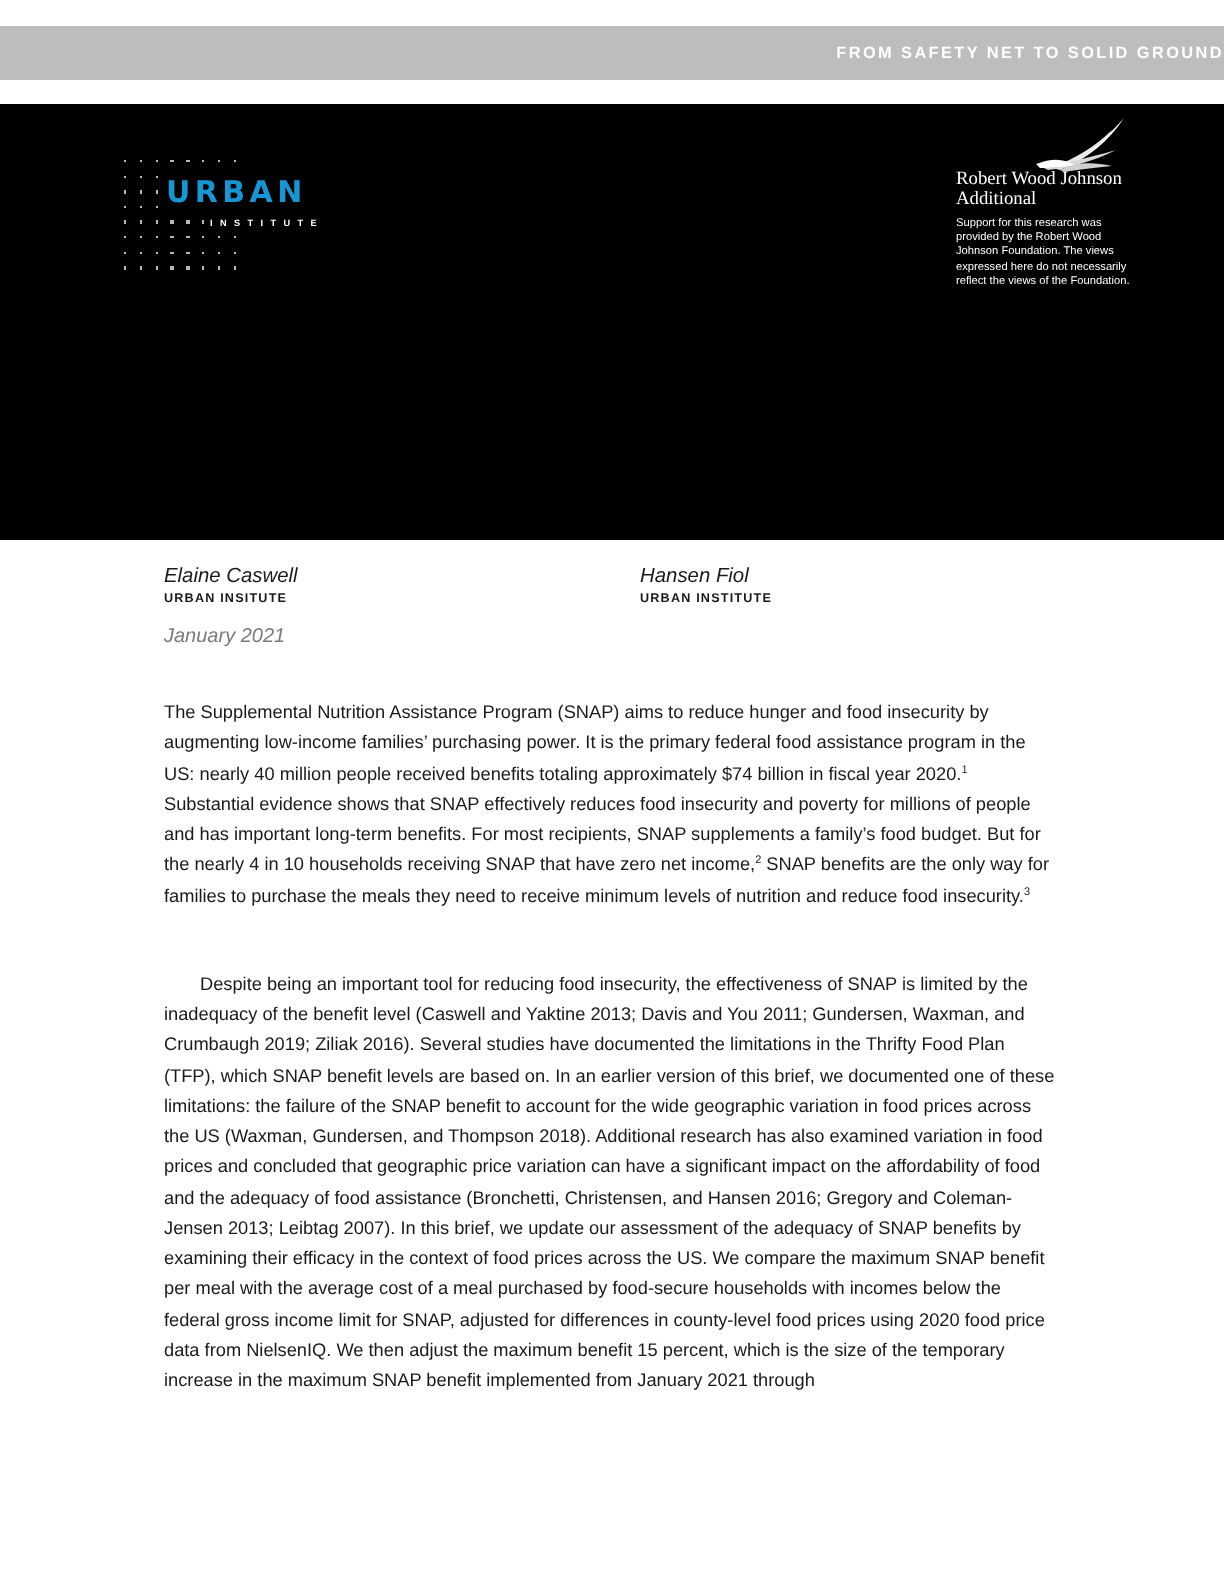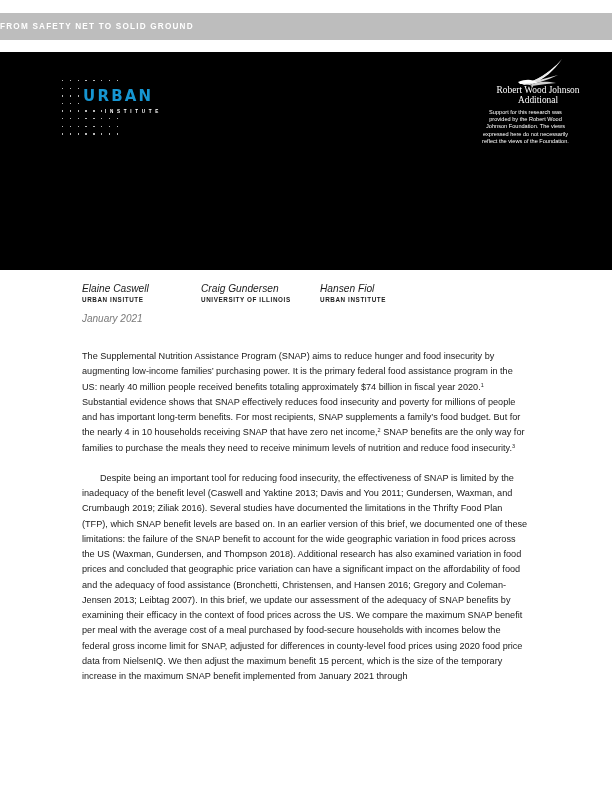--- a/index.html
+++ b/index.html
@@ -2,25 +2,25 @@
 <html><head>
 <meta charset="utf-8">
 <style>
   html, body { margin: 0; padding: 0; }
   body {
     width: 612px; height: 792px; background: #ffffff; position: relative; overflow: hidden;
     font-family: "Liberation Sans", "DejaVu Sans", sans-serif; color: #1a1a1a;
   }
   .series-bar {
     position: absolute; left: 0; top: 13px; width: 612px; height: 27px;
-    background: #bdbdbd; color: #ffffff; text-align: left;
+    background: #bdbdbd; color: #ffffff; text-align: right;
     font-size: 8.2px; font-weight: bold; letter-spacing: 1.2px; line-height: 27px;
   }
   .hero {
-    position: absolute; left: 0; top: 52px; width: 612px; height: 218px; background: #000000; text-align: center;
+    position: absolute; left: 0; top: 52px; width: 612px; height: 218px; background: #000000;
   }
   .urban-logo { position: absolute; left: 62px; top: 28px; width: 100px; height: 60px; }
   .dot-grid { position: absolute; left: 0; top: 0; }
   .dot { position: absolute; width: 1.4px; height: 1.4px; background: #b8b8b8; }
   .urban-word {
     position: absolute; left: 21px; top: 8px; color: #1696d2; font-weight: bold;
     font-size: 15px; letter-spacing: 2.2px; font-family: "DejaVu Sans", sans-serif; background: #000;
     padding-right: 2px; line-height: 16px;
   }
   .institute-word {
@@ -40,21 +40,21 @@
     position: absolute; left: 82px; top: 131px; width: 520px; color: #ffffff;
     font-size: 28.5px; line-height: 36px; font-weight: normal; margin: 0; letter-spacing: -0.2px;
   }
   .authors { position: absolute; top: 283px; left: 82px; width: 460px; height: 30px; }
   .author { position: absolute; top: 0; }
   .author-name { font-style: italic; font-size: 10.2px; color: #1a1a1a; line-height: 12px; white-space: nowrap; }
   .author-org { font-weight: bold; font-size: 6.3px; letter-spacing: 0.6px; color: #1a1a1a; line-height: 10px; white-space: nowrap; }
   .date { position: absolute; top: 313px; left: 82px; font-style: italic; font-size: 10px; color: #7a7a7a; }
   .body-text { position: absolute; left: 82px; top: 349px; width: 448px; }
   .para { margin: 0; font-size: 9.15px; line-height: 15.25px; color: #1a1a1a; }
-  .para + .para { margin-top: 15px; text-indent: 18px; }
+  .para + .para { margin-top: 29px; text-indent: 18px; }
   sup { font-size: 5.5px; line-height: 0; vertical-align: 3.5px; }
 </style>
 </head>
 <body>
 
 <div class="series-bar">
   <span>FROM SAFETY NET TO SOLID GROUND</span>
 </div>
 
 <div class="hero">
@@ -141,24 +141,20 @@
     <div class="rwjf-note">Support for this research was provided by the Robert Wood Johnson Foundation. The views expressed here do not necessarily reflect the views of the Foundation.</div>
   </div>
 
 </div>
 
 <div class="authors">
   <div class="author" style="left:0">
     <div class="author-name">Elaine Caswell</div>
     <div class="author-org">URBAN INSITUTE</div>
   </div>
-  <div class="author" style="left:119px">
-    <div class="author-name">Craig Gundersen</div>
-    <div class="author-org">UNIVERSITY OF ILLINOIS</div>
-  </div>
   <div class="author" style="left:238px">
     <div class="author-name">Hansen Fiol</div>
     <div class="author-org">URBAN INSTITUTE</div>
   </div>
 </div>
 
 <div class="date">January 2021</div>
 
 <div class="body-text">
   <p class="para"><span>The Supplemental Nutrition Assistance Program (SNAP) aims to reduce hunger and food insecurity by augmenting low-income families’ purchasing power. It is the primary federal food assistance program in the US: nearly 40 million people received benefits totaling approximately $74 billion in fiscal year 2020.</span><sup>1</sup><span> Substantial evidence shows that SNAP effectively reduces food insecurity and poverty for millions of people and has important long-term benefits. For most recipients, SNAP supplements a family’s food budget. But for the nearly 4 in 10 households receiving SNAP that have zero net income,</span><sup>2</sup><span> SNAP benefits are the only way for families to purchase the meals they need to receive minimum levels of nutrition and reduce food insecurity.</span><sup>3</sup></p>

